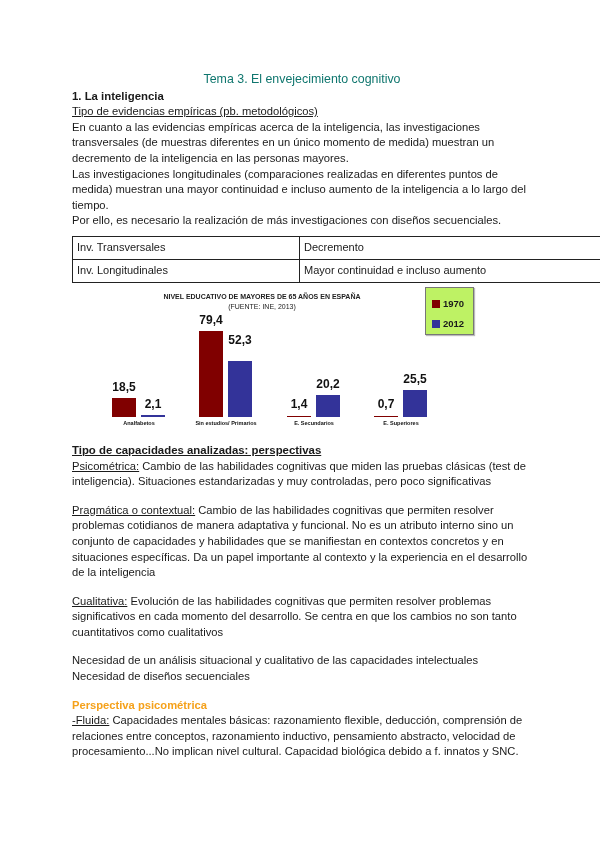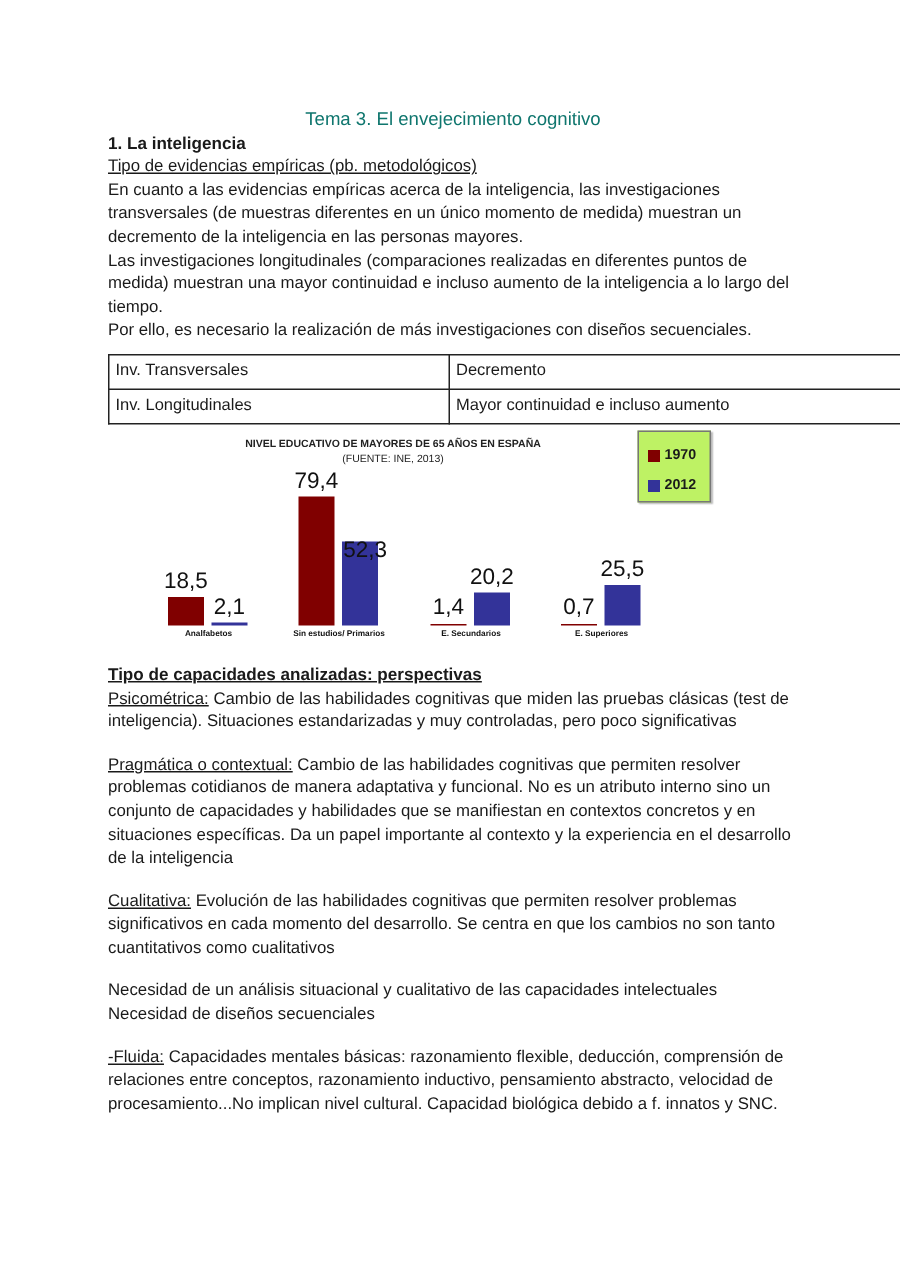--- a/index.html
+++ b/index.html
@@ -10,21 +10,21 @@
   .h1 { font-weight:bold; font-size:11.4px; }
   .u { text-decoration:underline; }
   p { margin:0; }
   .gap { height:13px; }
   table.inv { border-collapse:collapse; width:535px; margin:7px 0 0 0; font-size:11px; }
   table.inv td { border:1px solid #222; height:22px; padding:0 4px; }
   table.inv td:first-child { width:218px; }
   .chart { position:relative; width:370px; height:148px; margin:6px 0 0 40px; }
   .chart .ct { position:absolute; left:0; width:300px; text-align:center; font-size:7px; font-weight:bold; color:#222; }
   .chart .bar { position:absolute; bottom:20px; width:24px; }
-  .chart .val { position:absolute; font-size:15px; font-weight:normal; width:36px; text-align:center; color:#111; }
+  .chart .val { position:absolute; font-size:12px; font-weight:bold; width:36px; text-align:center; color:#111; }
   .chart .cat { position:absolute; bottom:5px; font-size:5.5px; font-weight:bold; width:90px; text-align:center; color:#111; }
   .legend { position:absolute; left:313px; top:-2px; width:47px; height:46px; border:1px solid #777; box-shadow:1px 1px 1px #bbb; background:#bef264; font-size:9.5px; font-weight:bold; }
   .legend .li { position:absolute; left:6px; display:flex; align-items:center; gap:3px; }
   .legend .sw { width:8px; height:8px; display:inline-block; }
   .orange { color:#f5a11a; font-weight:bold; }
 </style>
 </head>
 <body>
 
 <div class="page">
@@ -54,21 +54,21 @@
 
     <div class="bar" style="left:0;height:19px;background:#800000;"></div>
     <div class="val" style="left:-6px;bottom:41px;">18,5</div>
     <div class="bar" style="left:29px;height:2px;background:#333399;"></div>
     <div class="val" style="left:23px;bottom:24px;">2,1</div>
     <div class="cat" style="left:-18px;">Analfabetos</div>
 
     <div class="bar" style="left:87px;height:86px;background:#800000;"></div>
     <div class="val" style="left:81px;bottom:108px;">79,4</div>
     <div class="bar" style="left:116px;height:56px;background:#333399;"></div>
-    <div class="val" style="left:110px;bottom:62px;text-align:right;">52,3</div>
+    <div class="val" style="left:110px;bottom:88px;">52,3</div>
     <div class="cat" style="left:69px;">Sin estudios/ Primarios</div>
 
     <div class="bar" style="left:175px;height:1px;background:#800000;"></div>
     <div class="val" style="left:169px;bottom:24px;">1,4</div>
     <div class="bar" style="left:204px;height:22px;background:#333399;"></div>
     <div class="val" style="left:198px;bottom:44px;text-align:center;">20,2</div>
     <div class="cat" style="left:157px;">E. Secundarios</div>
 
     <div class="bar" style="left:262px;height:1px;background:#800000;"></div>
     <div class="val" style="left:256px;bottom:24px;">0,7</div>
@@ -91,14 +91,15 @@
   <div class="h1" style="margin-top:6px;text-decoration:underline;">Tipo de capacidades analizadas: perspectivas</div>
   <p><span class="u">Psicométrica:</span><span> Cambio de las habilidades cognitivas que miden las pruebas clásicas (test de inteligencia). Situaciones estandarizadas y muy controladas, pero poco significativas</span></p>
   <div class="gap"></div>
   <p><span class="u">Pragmática o contextual:</span><span> Cambio de las habilidades cognitivas que permiten resolver problemas cotidianos de manera adaptativa y funcional. No es un atributo interno sino un conjunto de capacidades y habilidades que se manifiestan en contextos concretos y en situaciones específicas. Da un papel importante al contexto y la experiencia en el desarrollo de la inteligencia</span></p>
   <div class="gap"></div>
   <p><span class="u">Cualitativa:</span><span> Evolución de las habilidades cognitivas que permiten resolver problemas significativos en cada momento del desarrollo. Se centra en que los cambios no son tanto cuantitativos como cualitativos</span></p>
   <div class="gap"></div>
   <p>Necesidad de un análisis situacional y cualitativo de las capacidades intelectuales</p>
   <p>Necesidad de diseños secuenciales</p>
   <div class="gap"></div>
+  <div class="orange">Perspectiva psicométrica</div>
   <p><span class="u">-Fluida:</span><span> Capacidades mentales básicas: razonamiento flexible, deducción, comprensión de relaciones entre conceptos, razonamiento inductivo, pensamiento abstracto, velocidad de procesamiento...No implican nivel cultural. Capacidad biológica debido a f. innatos y SNC.</span></p>
 </div>
 
 </body></html>

